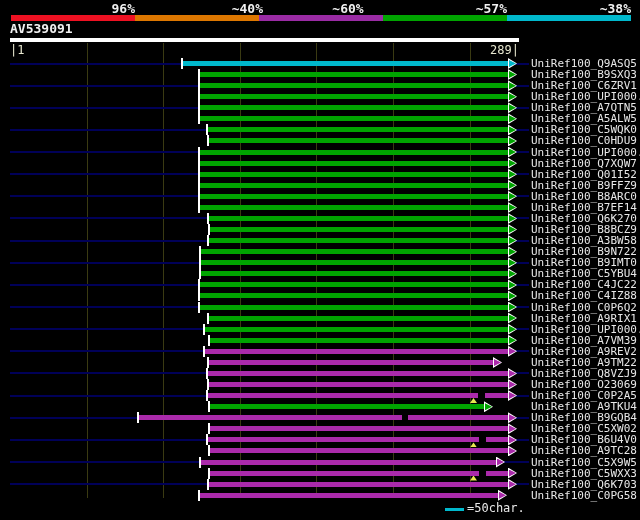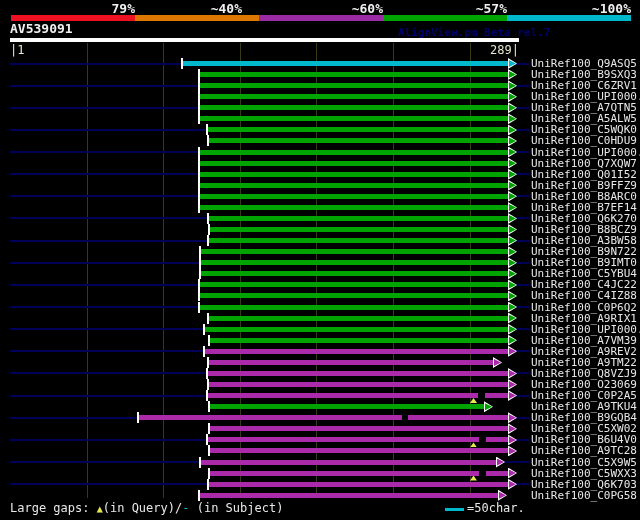--- a/index.html
+++ b/index.html
@@ -21,32 +21,31 @@
   #legend .cyan-dash{color:#00b8cc;}
   #legend-scale-line{position:absolute;left:445px;top:508px;width:19px;height:3px;background:#00b8cc;}
   #legend-scale-text{position:absolute;left:467px;top:501px;font-size:12px;color:#e8e8e8;}
 </style>
 </head>
 <body>
 
 <div id="screen">
   <div id="scalebar" class="abs">
       <div style="position: absolute; left: 11px; top: 15px; width: 124px; height: 6px; background: rgb(238, 17, 34);"></div>
-      <div class="scale-label" style="position: absolute; left: 65px;">79%</div>
+      <div class="scale-label" style="position: absolute; left: 65px;">96%</div>
       <div style="position: absolute; left: 135px; top: 15px; width: 124px; height: 6px; background: rgb(221, 119, 0);"></div>
-      <div class="scale-label" style="position: absolute; left: 172px;">~40%</div>
+      <div class="scale-label" style="position: absolute; left: 193px;">~40%</div>
       <div style="position: absolute; left: 259px; top: 15px; width: 124px; height: 6px; background: rgb(154, 43, 164);"></div>
-      <div class="scale-label" style="position: absolute; left: 313px;">~60%</div>
+      <div class="scale-label" style="position: absolute; left: 313px; text-align: center;">~60%</div>
       <div style="position: absolute; left: 383px; top: 15px; width: 124px; height: 6px; background: rgb(0, 164, 0);"></div>
       <div class="scale-label" style="position: absolute; left: 437px;">~57%</div>
       <div style="position: absolute; left: 507px; top: 15px; width: 124px; height: 6px; background: rgb(0, 184, 204);"></div>
-      <div class="scale-label" style="position: absolute; left: 561px;">~100%</div>
+      <div class="scale-label" style="position: absolute; left: 561px;">~38%</div>
     </div>
   <div id="query-name">AV539091</div>
-  <div id="watermark">AlignView.pm Beta rel.7</div>
   <div id="ruler-bar"></div>
   <div id="ruler-start" class="ruler-text">|1</div>
   <div id="ruler-end" class="ruler-text">289|</div>
   <div id="gridlines" class="abs">
       <div style="position: absolute; left: 87px; top: 43px; width: 1px; height: 455px; background: rgb(58, 58, 18);"></div>
       <div style="position: absolute; left: 163px; top: 43px; width: 1px; height: 455px; background: rgb(58, 58, 18);"></div>
       <div style="position: absolute; left: 240px; top: 43px; width: 1px; height: 455px; background: rgb(58, 58, 18);"></div>
       <div style="position: absolute; left: 316px; top: 43px; width: 1px; height: 455px; background: rgb(58, 58, 18);"></div>
       <div style="position: absolute; left: 393px; top: 43px; width: 1px; height: 455px; background: rgb(58, 58, 18);"></div>
       <div style="position: absolute; left: 470px; top: 43px; width: 1px; height: 455px; background: rgb(58, 58, 18);"></div>
@@ -353,16 +352,15 @@
         <div style="position: absolute; left: 531px; top: 478.66px; height: 11px; font: 11px / 11px &quot;DejaVu Sans Mono&quot;, &quot;Liberation Mono&quot;, monospace; color: rgb(232, 232, 232); white-space: pre;">UniRef100_Q6K703</div>
       </div>
       <div style="position: absolute; left: 0px; top: 0px; width: 640px; height: 0px;">
         <div style="position: absolute; left: 199px; top: 492.73px; width: 300px; height: 5px; background: rgb(170, 42, 170);"></div>
         <div style="position: absolute; left: 198px; top: 489.73px; width: 2px; height: 11px; background: rgb(255, 255, 255);"></div>
         <div style="position: absolute; left: 498px; top: 489.73px; width: 9px; height: 11px; background: rgb(255, 255, 255); clip-path: polygon(0px 0px, 100% 50%, 0px 100%);"></div>
         <div style="position: absolute; left: 499px; top: 491.73px; width: 7px; height: 7px; background: rgb(170, 42, 170); clip-path: polygon(0px 0px, 100% 50%, 0px 100%);"></div>
         <div style="position: absolute; left: 531px; top: 489.73px; height: 11px; font: 11px / 11px &quot;DejaVu Sans Mono&quot;, &quot;Liberation Mono&quot;, monospace; color: rgb(232, 232, 232); white-space: pre;">UniRef100_C0PG58</div>
       </div>
     </div>
-  <div id="legend"><span>Large gaps: </span><span class="tri">▲</span><span>(in Query)/</span><span class="cyan-dash">-</span><span> (in Subject)</span></div>
   <div id="legend-scale-line"></div>
   <div id="legend-scale-text">=50char.</div>
 </div>
 
 </body></html>

